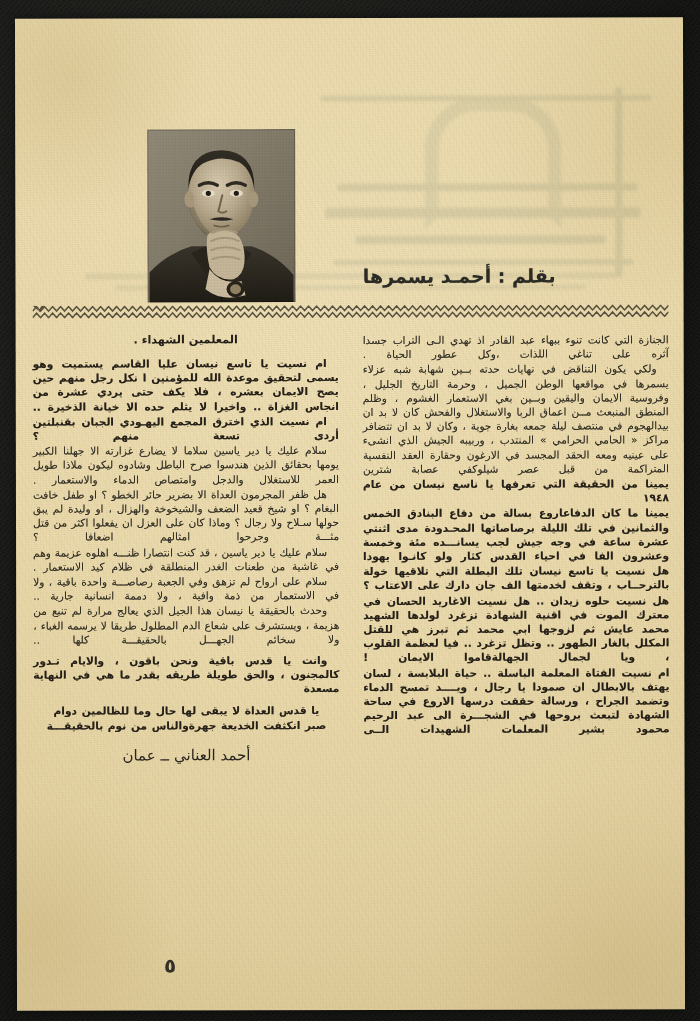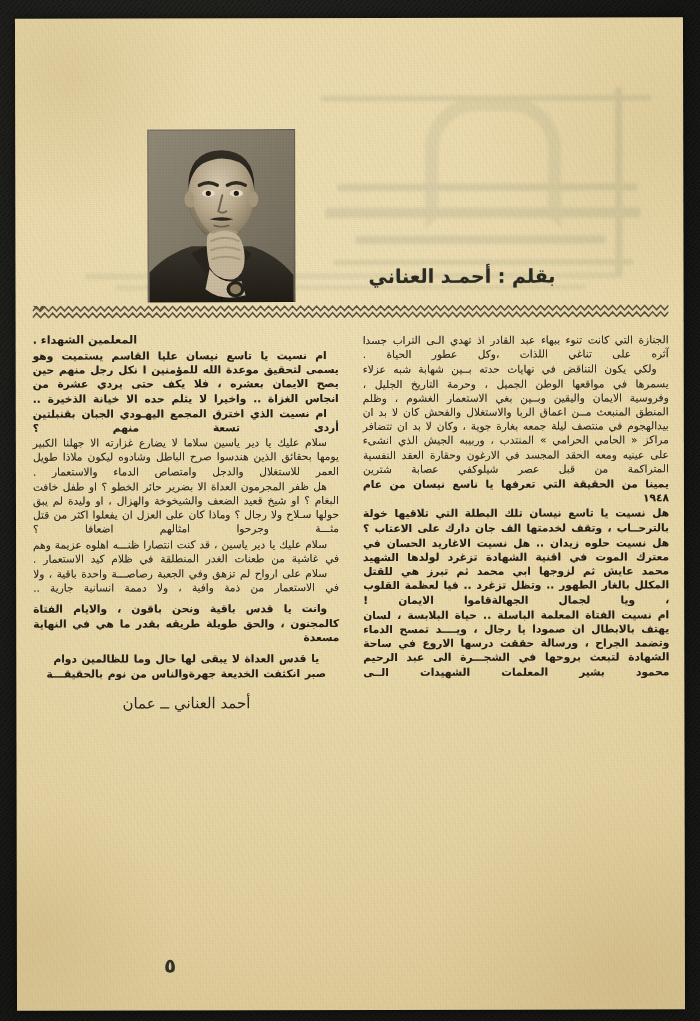--- a/index.html
+++ b/index.html
@@ -172,23 +172,23 @@
   .col .para.center {
     text-align: center;
     text-align-last: center;
   }
 
   
   .head-inline {
     font-weight:700;
     font-size:11.3px;
     color:#231f18;
-    text-align:left;
+    text-align:center;
     display:block;
-    margin-bottom:2px;
+    margin-bottom:10px;
   }
 
   .sig {
     font-size: 15px;
     font-weight: 400;
     color: #2a261f;
     text-align: center;
     margin-top: 14px;
     letter-spacing: .3px;
   }
@@ -303,21 +303,21 @@
         <path d="M62 140 Q74 156 94 152 L98 166 Q74 173 58 160 Z" fill="#c3b69c"></path>
 
         <ellipse cx="88" cy="160" rx="9" ry="8" fill="#2a251d"></ellipse>
         <ellipse cx="88" cy="160" rx="5.5" ry="5" fill="#8d7f62"></ellipse>
 
         <rect width="148" height="173" fill="url(#halftone)"></rect>
         <rect width="148" height="173" fill="none" stroke="rgba(0,0,0,.25)" stroke-width="2"></rect>
       </svg>
     </div>
 
-    <div class="byline">بقلم : أحمـد العناني</div>
+    <div class="byline">بقلم : أحمـد يسمرها</div>
 
     <svg class="zigzag-rule" viewBox="0 0 636 13" preserveAspectRatio="none">
       <g fill="#4b4434">
         <g id="zz1">
           <path d="M0 0 l3 0 l3 5 l3 -5 l3 0 l-4.5 6.5 Z"></path>
         </g>
       </g>
       <g fill="#453f31">
 
         <g>
@@ -329,35 +329,37 @@
         <path d="M0 12 L4 7.5 L8 12 L12 7.5 L16 12 L20 7.5 L24 12 L28 7.5 L32 12 L36 7.5 L40 12 L44 7.5 L48 12 L52 7.5 L56 12 L60 7.5 L64 12 L68 7.5 L72 12 L76 7.5 L80 12 L84 7.5 L88 12 L92 7.5 L96 12 L100 7.5 L104 12 L108 7.5 L112 12 L116 7.5 L120 12 L124 7.5 L128 12 L132 7.5 L136 12 L140 7.5 L144 12 L148 7.5 L152 12 L156 7.5 L160 12 L164 7.5 L168 12 L172 7.5 L176 12 L180 7.5 L184 12 L188 7.5 L192 12 L196 7.5 L200 12 L204 7.5 L208 12 L212 7.5 L216 12 L220 7.5 L224 12 L228 7.5 L232 12 L236 7.5 L240 12 L244 7.5 L248 12 L252 7.5 L256 12 L260 7.5 L264 12 L268 7.5 L272 12 L276 7.5 L280 12 L284 7.5 L288 12 L292 7.5 L296 12 L300 7.5 L304 12 L308 7.5 L312 12 L316 7.5 L320 12 L324 7.5 L328 12 L332 7.5 L336 12 L340 7.5 L344 12 L348 7.5 L352 12 L356 7.5 L360 12 L364 7.5 L368 12 L372 7.5 L376 12 L380 7.5 L384 12 L388 7.5 L392 12 L396 7.5 L400 12 L404 7.5 L408 12 L412 7.5 L416 12 L420 7.5 L424 12 L428 7.5 L432 12 L436 7.5 L440 12 L444 7.5 L448 12 L452 7.5 L456 12 L460 7.5 L464 12 L468 7.5 L472 12 L476 7.5 L480 12 L484 7.5 L488 12 L492 7.5 L496 12 L500 7.5 L504 12 L508 7.5 L512 12 L516 7.5 L520 12 L524 7.5 L528 12 L532 7.5 L536 12 L540 7.5 L544 12 L548 7.5 L552 12 L556 7.5 L560 12 L564 7.5 L568 12 L572 7.5 L576 12 L580 7.5 L584 12 L588 7.5 L592 12 L596 7.5 L600 12 L604 7.5 L608 12 L612 7.5 L616 12 L620 7.5 L624 12 L628 7.5 L632 12 L636 7.5"></path>
       </g>
     </svg>
 
     <div class="columns">
 
       <div class="col">
         <div class="para">الجنازة التي كانت تنوء ببهاء عبد القادر اذ تهدي الـى التراب جسدا آثره على تناغي اللذات ،وكل عطور الحياة .</div>
         <div class="para indent">ولكي يكون التناقض في نهايات حدته بــين شهابة شبه عزلاء يسمرها في مواقعها الوطن الجميل ، وحرمة التاريخ الجليل ، وفروسية الايمان واليقين وبــين بغي الاستعمار الغشوم ، وظلم المنطق المنبعث مــن اعماق الربا والاستغلال والفحش كان لا بد ان بيدالهجوم في منتصف ليلة جمعه بغارة جوية ، وكان لا بد ان تتضافر مراكز « الحامي الحرامي » المنتدب ، وربيبه الجيش الذي انشىء على عينيه ومعه الحقد المجسد في الارغون وحقارة العقد النفسية المتراكمة من قبل عصر شيلوكفي عصابة شترين</div>
         <div class="para bold">يمينا من الحقيقة التي تعرفها يا ناسع نيسان من عام ١٩٤٨</div>
+        <div class="para bold">يمينا ما كان الدفاعاروع بسالة من دفاع البنادق الخمس والثمانين في تلك الليلة برصاصاتها المحـدودة مدى اثنتي عشرة ساعة في وجه جيش لجب يسانـــده مئة وخمسة وعشرون الفا في احياء القدس كثار ولو كانـوا يهودا</div>
         <div class="para bold">هل نسيت يا تاسع نيسان تلك البطلة التي تلاقيها خولة بالترحــاب ، وتقف لخدمتها الف جان دارك على الاعتاب ؟</div>
         <div class="para bold">هل نسيت حلوه زيدان .. هل نسيت الاغاريد الحسان في معترك الموت في اقنية الشهادة تزغرد لولدها الشهيد محمد عايش ثم لزوجها ابي محمد ثم تبرز هي للقتل المكلل بالغار الطهور .. وتظل تزغرد .. فيا لعظمة القلوب ، ويا لجمال الجهالةقاموا الايمان !</div>
         <div class="para bold">ام نسيت الفتاة المعلمة الباسلة .. حياة البلابسة ، لسان يهتف بالابطال ان صمودا يا رجال ، ويــــد تمسح الدماء وتضمد الجراح ، ورسالة حققت درسها الاروع في ساحة الشهادة لتبعث بروحها في الشجـــرة الى عبد الرحيم محمود بشير المعلمات الشهيدات الــى</div>
       </div>
 
       <div class="col">
         <div class="head-inline">المعلمين الشهداء .</div>
         <div class="para bold indent">ام نسيت يا تاسع نيسان عليا القاسم يستميت وهو يسمى لتحقيق موعدة الله للمؤمنين ا نكل رجل منهم حين يصح الايمان بعشره ، فلا يكف حتى يردي عشرة من انجاس الغزاة .. واخيرا لا يثلم حده الا خيانة الذخيرة ..</div>
         <div class="para bold indent">ام نسيت الذي اخترق المجمع اليهـودي الجبان بقنبلتين أردى تسعة منهم ؟</div>
         <div class="para indent">سلام عليك يا دير ياسين سلاما لا يضارع غزارته الا جهلنا الكبير يومها بحقائق الذين هندسوا صرح الباطل وشادوه ليكون ملاذا طويل العمر للاستغلال والدجل وامتصاص الدماء والاستعمار .</div>
         <div class="para indent">هل ظفر المجرمون العداة الا بضرير حائر الخطو ؟ او طفل خافت البغام ؟ او شيخ قعيد الضعف والشيخوخة والهزال ، او وليدة لم يبق حولها سـلاح ولا رجال ؟ وماذا كان على العزل ان يفعلوا اكثر من قتل مثـــة وجرحوا امثالهم اضعافا ؟</div>
         <div class="para indent">سلام عليك يا دير ياسين ، قد كنت انتصارا ظنـــه اهلوه عزيمة وهم في غاشية من طعنات الغدر المنطلقة في ظلام كيد الاستعمار .</div>
         <div class="para indent">سلام على ارواح لم تزهق وفي الجعبة رصاصـــة واحدة باقية ، ولا في الاستعمار من ذمة وافية ، ولا دممة انسانية جارية ..</div>
+        <div class="para indent">وحدث بالحقيقة يا نيسان هذا الجيل الذي يعالج مرارة لم تنبع من هزيمة ، ويستشرف على شعاع الدم المطلول طريقا لا يرسمه الغباء ، ولا سخائم الجهـــل بالحقيقـــة كلها ..</div>
         <div class="gap-sm"></div>
-        <div class="para bold indent">وانت يا قدس باقية ونحن باقون ، والايام الفتاة كالمجنون ، والحق طويلة طريقه بقدر ما هي في النهاية مسعدة</div>
+        <div class="para bold indent">وانت يا قدس باقية ونحن باقون ، والايام تـدور كالمجنون ، والحق طويلة طريقه بقدر ما هي في النهاية مسعدة</div>
         <div class="gap-sm"></div>
         <div class="para bold center">يا قدس العداة لا يبقى لها حال وما للظالمين دوام</div>
         <div class="para bold center">صبر انكثفت الخديعة جهرةوالناس من نوم بالحقيقـــة</div>
         <div class="sig">أحمد العناني ــ عمان</div>
       </div>
 
     </div>
 
     <div class="page-number">٥</div>
 

